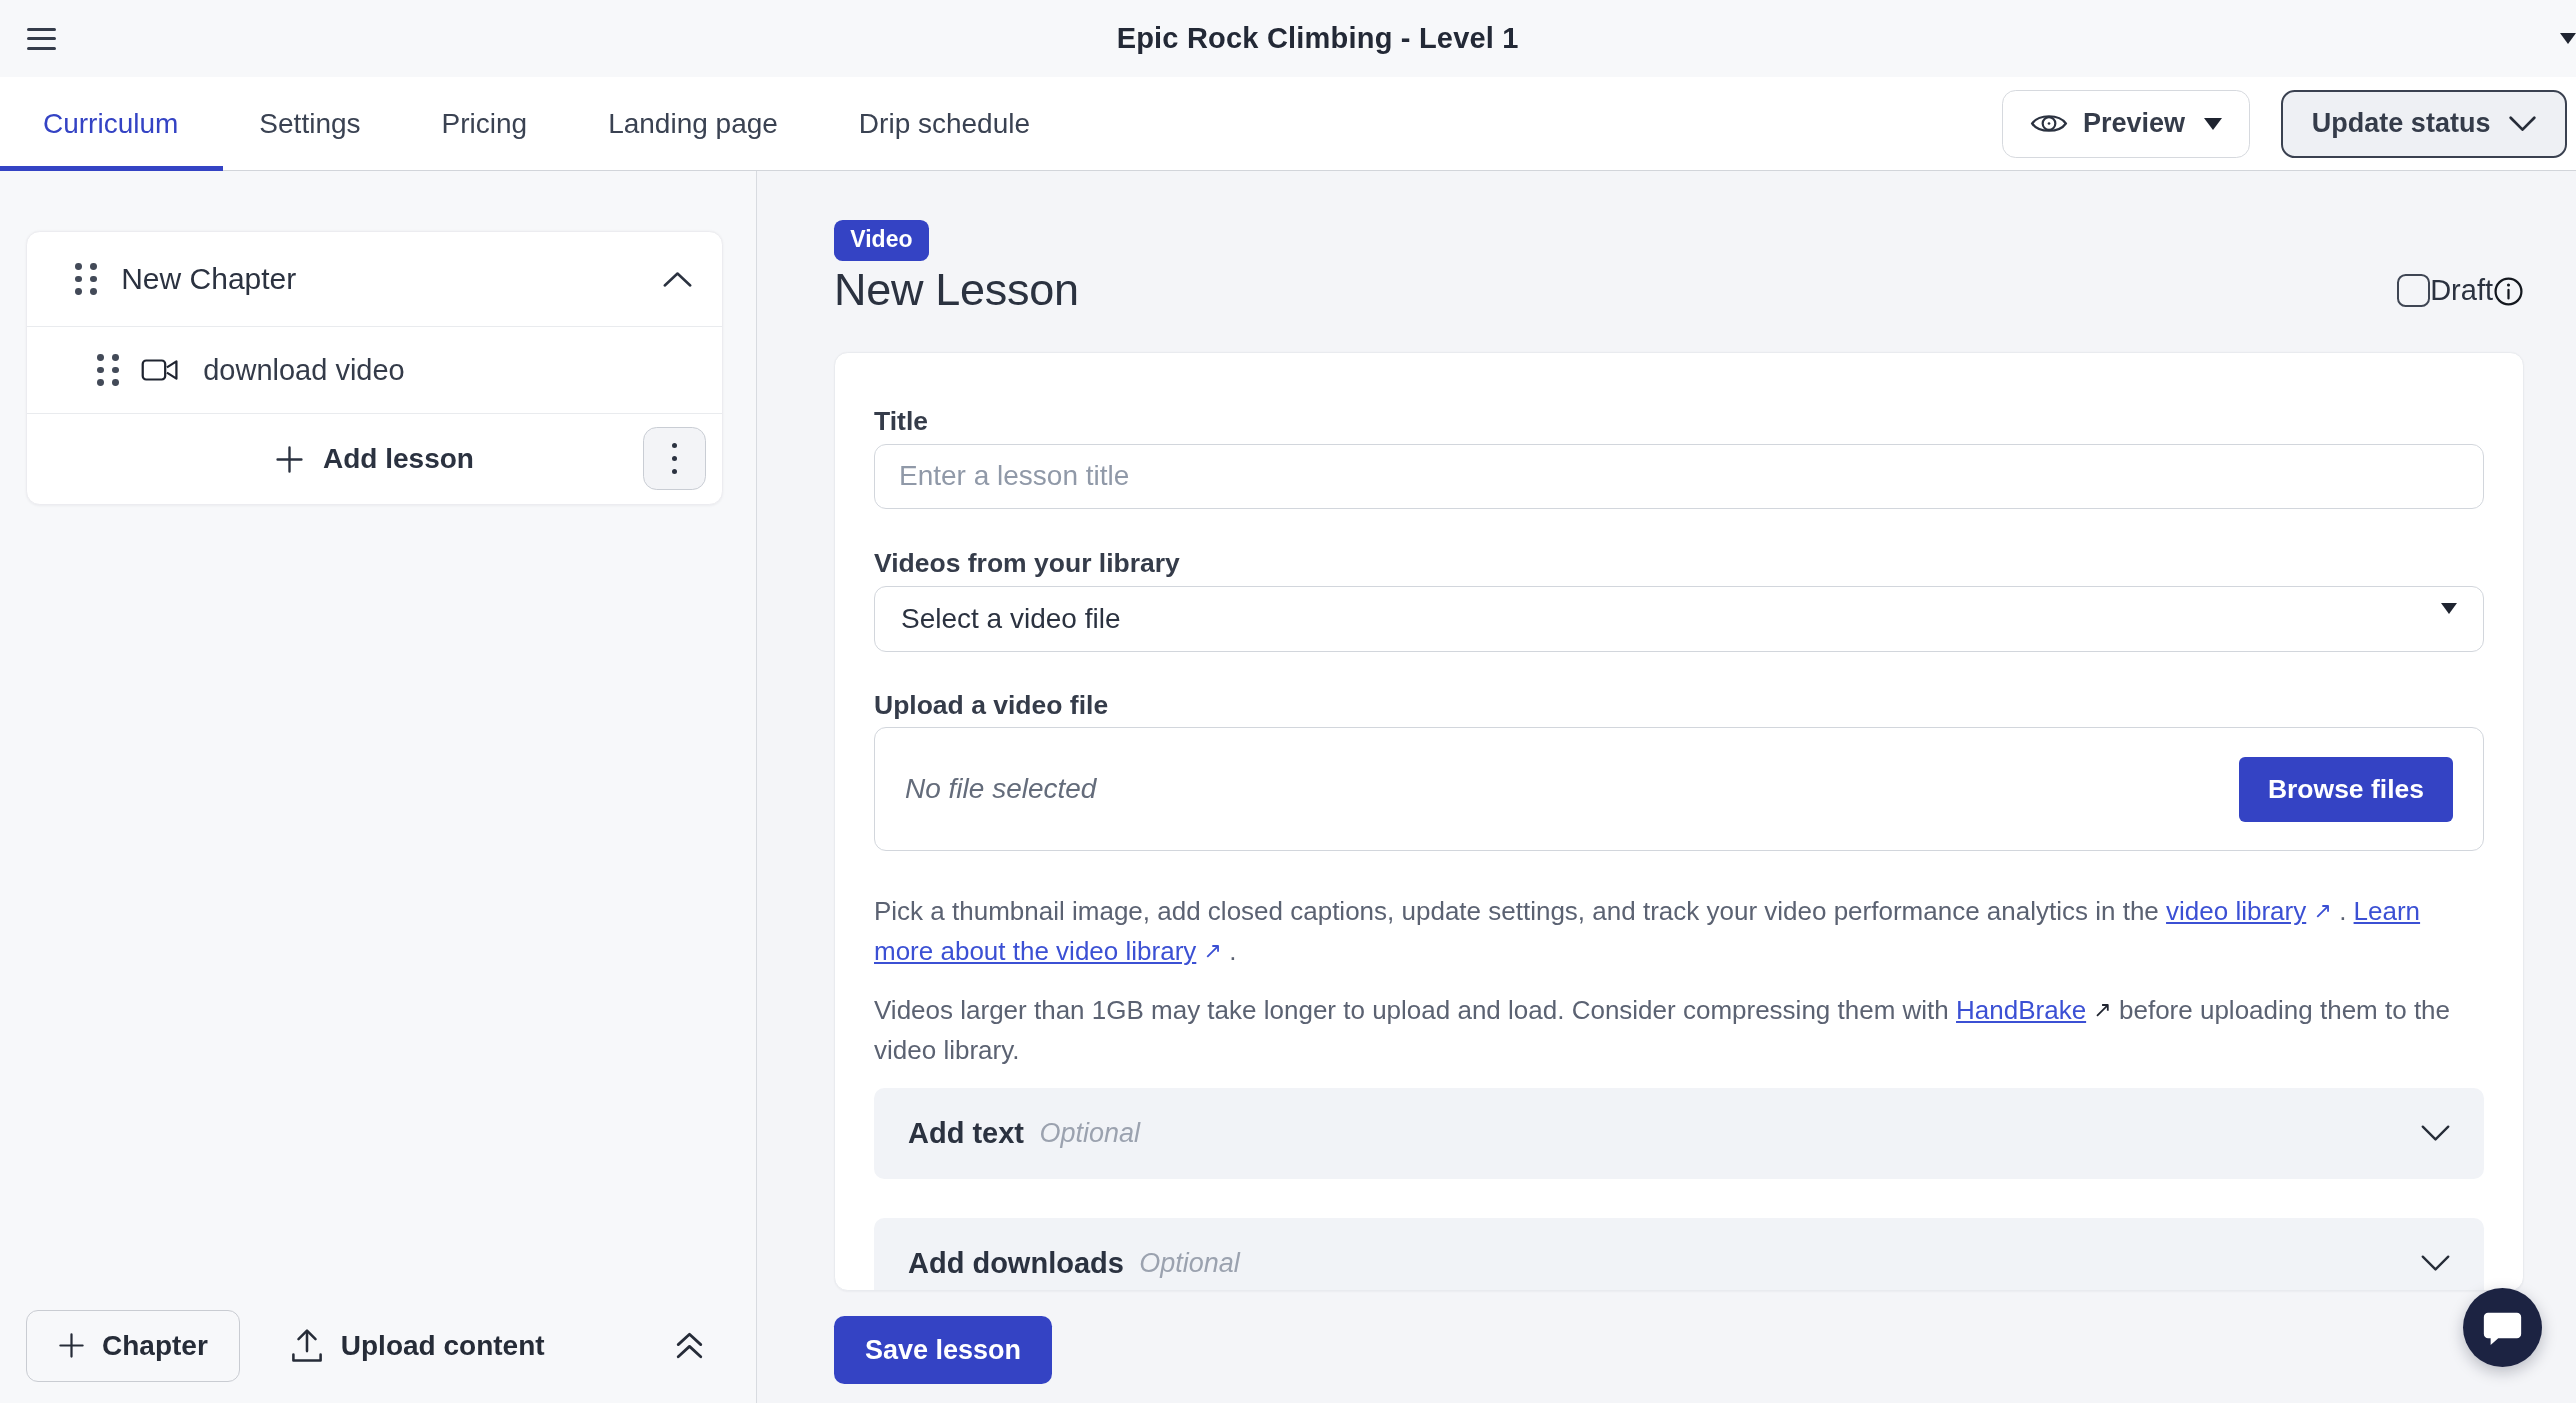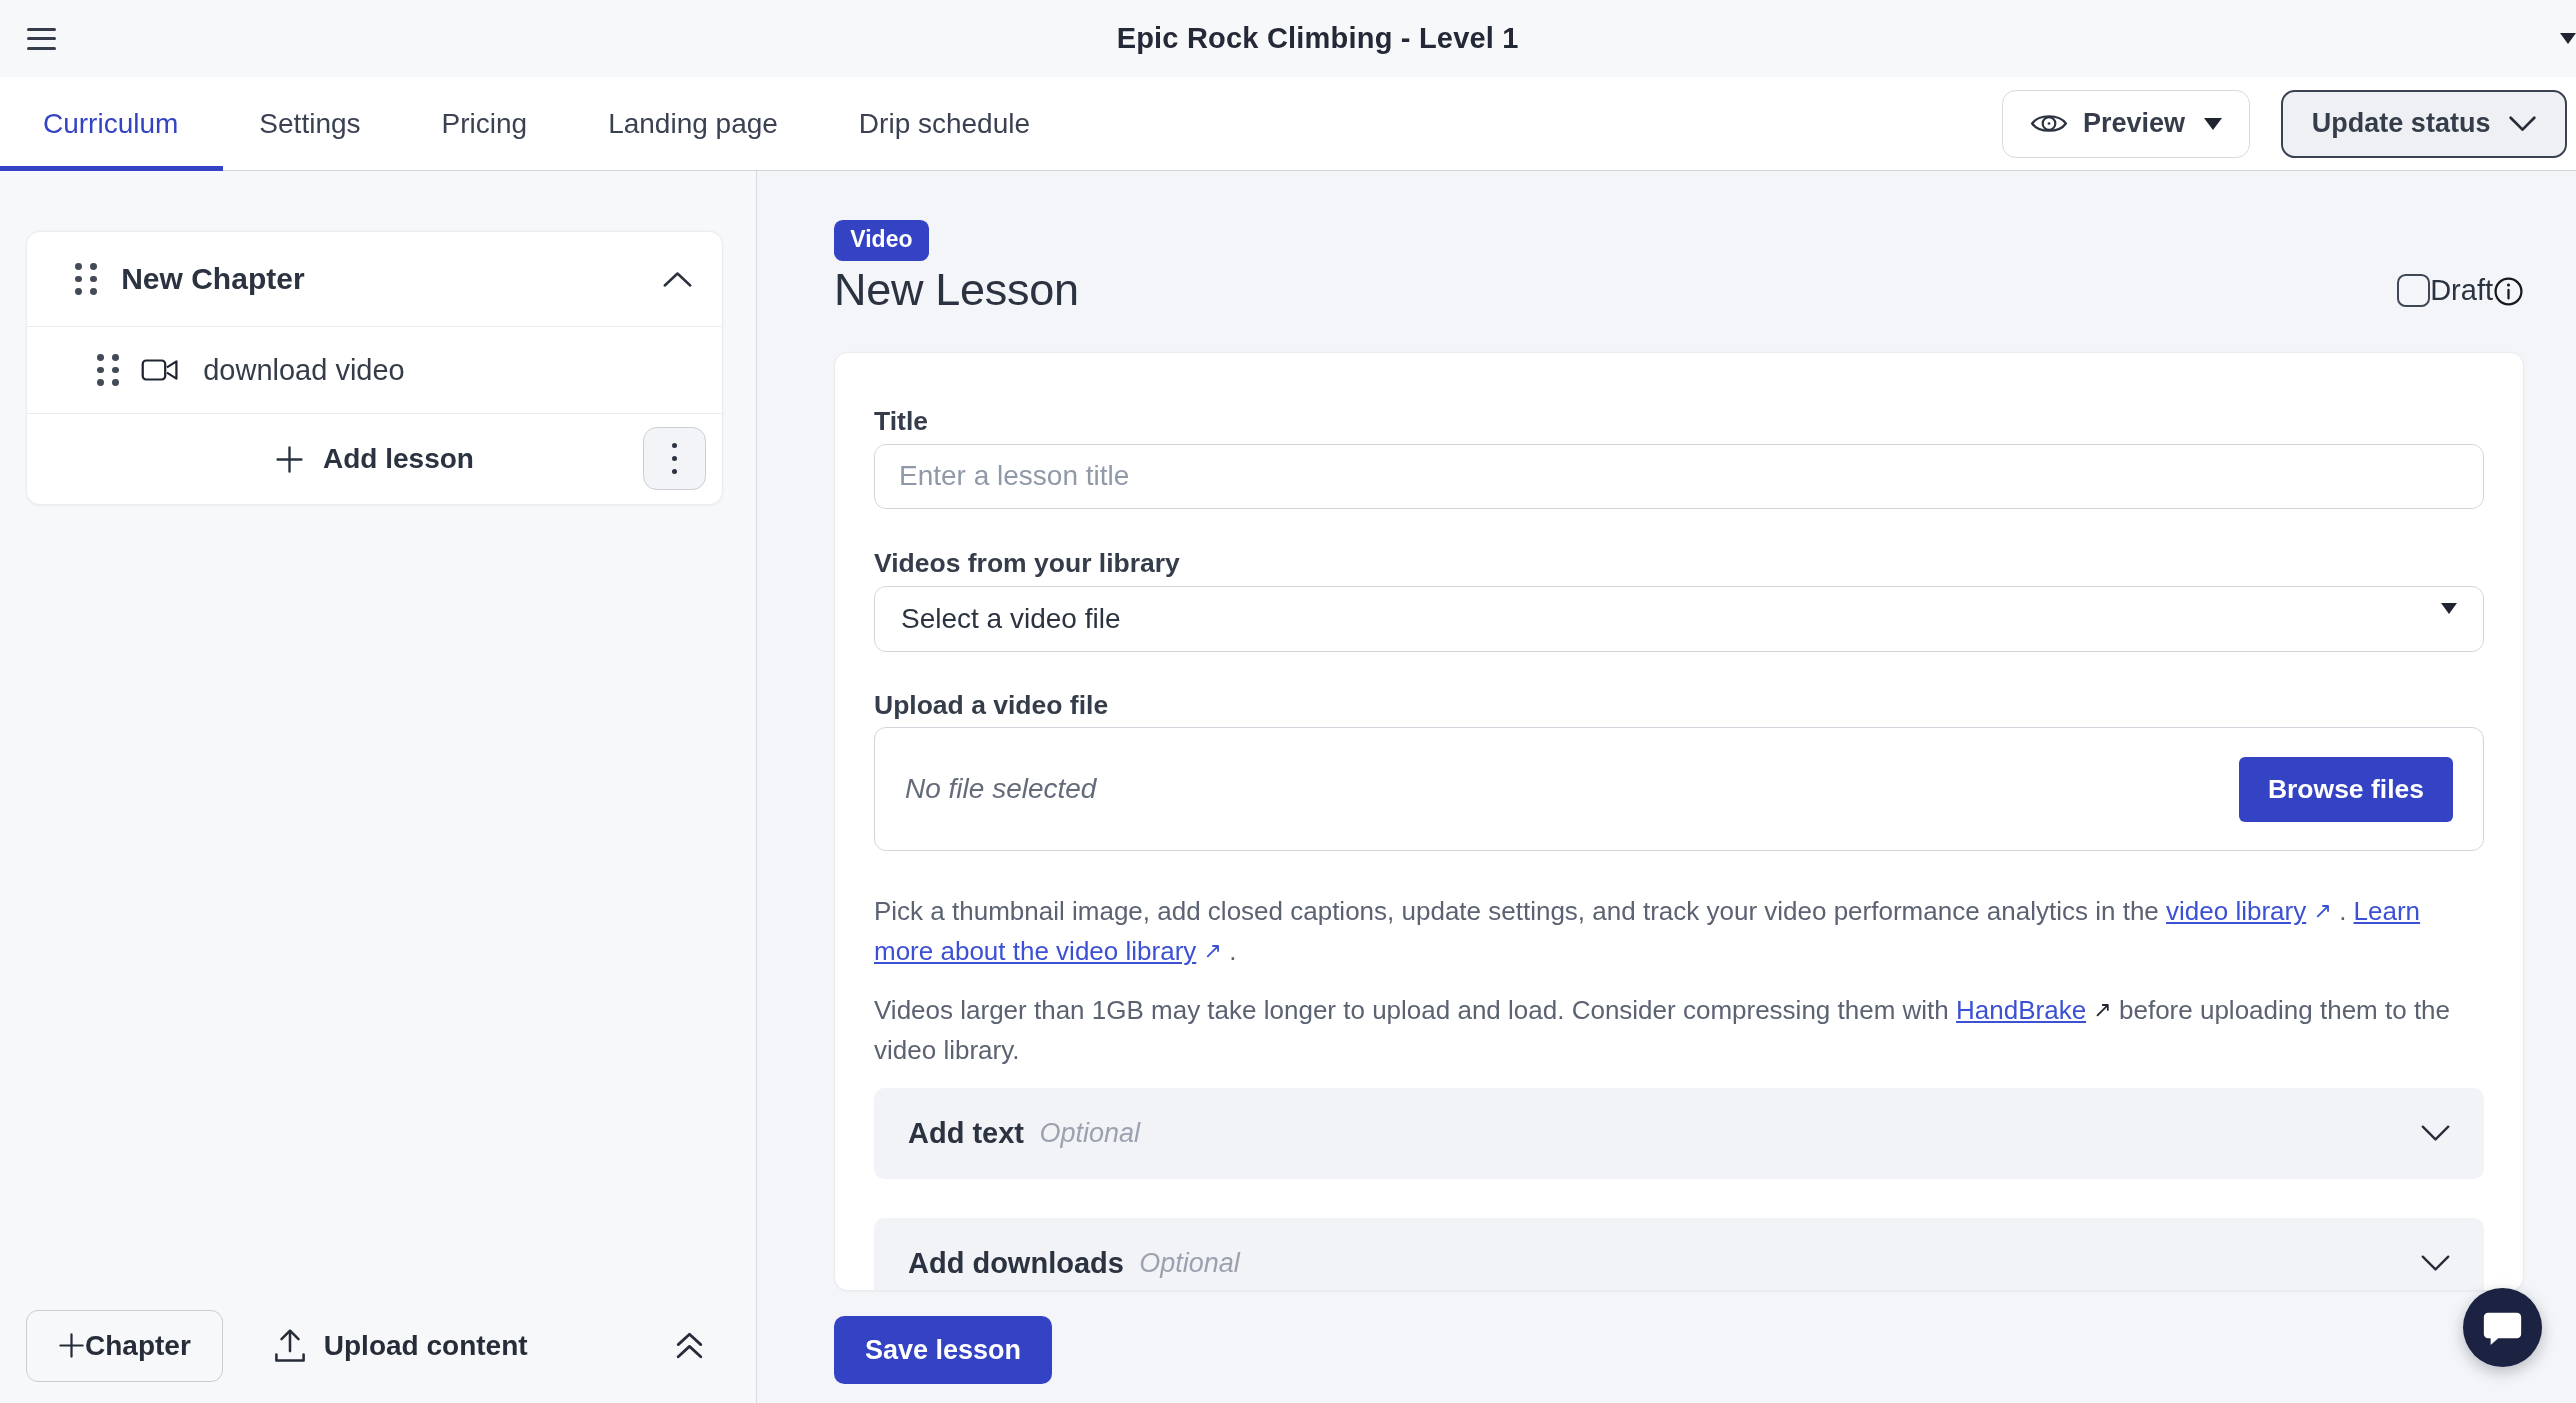--- a/index.html
+++ b/index.html
@@ -30,33 +30,33 @@
   .mini-caret{width:0;height:0;border-left:9.4px solid transparent;border-right:9.4px solid transparent;border-top:12px solid #1f2430; margin-left:3.4px;}
   .btn-status{height:68px; background:#eef0f4; border:2.6px solid #3a4150; border-radius:13.7px; display:flex; align-items:center; gap:19px; padding:0 29px; cursor:pointer;}
   .btn-status .label{font-size:27px; font-weight:700; color:var(--ink2);}
 
   
   .workspace{display:flex; height:1232px;}
   .sidebar{width:757px; background:var(--panel); border-right:1.7px solid #d8dbe0; position:relative; flex-shrink:0;}
 
   .chapter-card{margin:60px 33px 0 26px; width:697px; background:#fff; border:0.9px solid #ececf0; border-radius:13.7px; box-shadow:0 0.9px 2.6px rgba(16,24,40,.05);}
   .chapter-header{height:94px; display:flex; align-items:center; padding:0 29px 0 48px;}
-  .chapter-title{font-size:30px; font-weight:700; color:var(--ink); margin-left:24px;}
+  .chapter-title{font-size:30px; font-weight:400; color:var(--ink); margin-left:24px;}
   .row-divider{border:none; border-top:1.7px solid var(--hair);}
   .lesson-row{height:86px; display:flex; align-items:center; padding-left:70px; cursor:pointer;}
   .lesson-label{font-size:29px; color:#343b49; margin-left:24px;}
   .add-row{height:90px; position:relative; display:flex; align-items:center; justify-content:center; gap:19px;}
   .add-label{font-size:28px; font-weight:600; color:var(--ink);}
   .kebab-btn{position:absolute; right:16.3px; top:13px; width:63px; height:63px; border:1.7px solid #c9cdd4; background:#f3f4f7; border-radius:13.7px; display:flex; flex-direction:column; align-items:center; justify-content:center; gap:7.7px; cursor:pointer;}
   .kebab-btn i{width:5.1px;height:5.1px;border-radius:50%;background:#2b3240;}
   .drag-dots{display:grid; grid-template-columns:6.8px 6.8px; grid-auto-rows:6.8px; gap:6px 8.6px; cursor:grab;}
   .drag-dots i{width:6.8px;height:6.8px;border-radius:50%;background:#434a58;}
 
   .sidebar-footer{position:absolute; left:26px; right:50px; bottom:21.4px; display:flex; align-items:center;}
-  .btn-chapter{height:72px; border:1.7px solid #c9ccd2; border-radius:12px; background:transparent; display:flex; align-items:center; padding:0 31px; cursor:pointer;}
+  .btn-chapter{height:72px; border:1.7px solid #c9ccd2; border-radius:12px; background:transparent; display:flex; align-items:center; gap:17px; padding:0 31px; cursor:pointer;}
   .btn-chapter .label{font-size:28px; font-weight:600; color:#262c38;}
   .upload-content{display:flex; align-items:center; gap:17px; margin-left:50px; cursor:pointer;}
   .upload-content .label{font-size:28px; font-weight:600; color:#262c38;}
   .collapse-all{margin-left:auto; cursor:pointer; display:flex;}
 
   
   .main{flex:1; position:relative;}
   .main-inner{margin:49px 51px 0 77px; width:1690px;}
   .type-badge{display:inline-block; background:var(--accent); color:#fff; font-size:23px; font-weight:600; padding:6px 16.3px 7.7px; border-radius:8.6px;}
   .title-row{display:flex; align-items:center; justify-content:space-between; margin-top:3.4px;}

